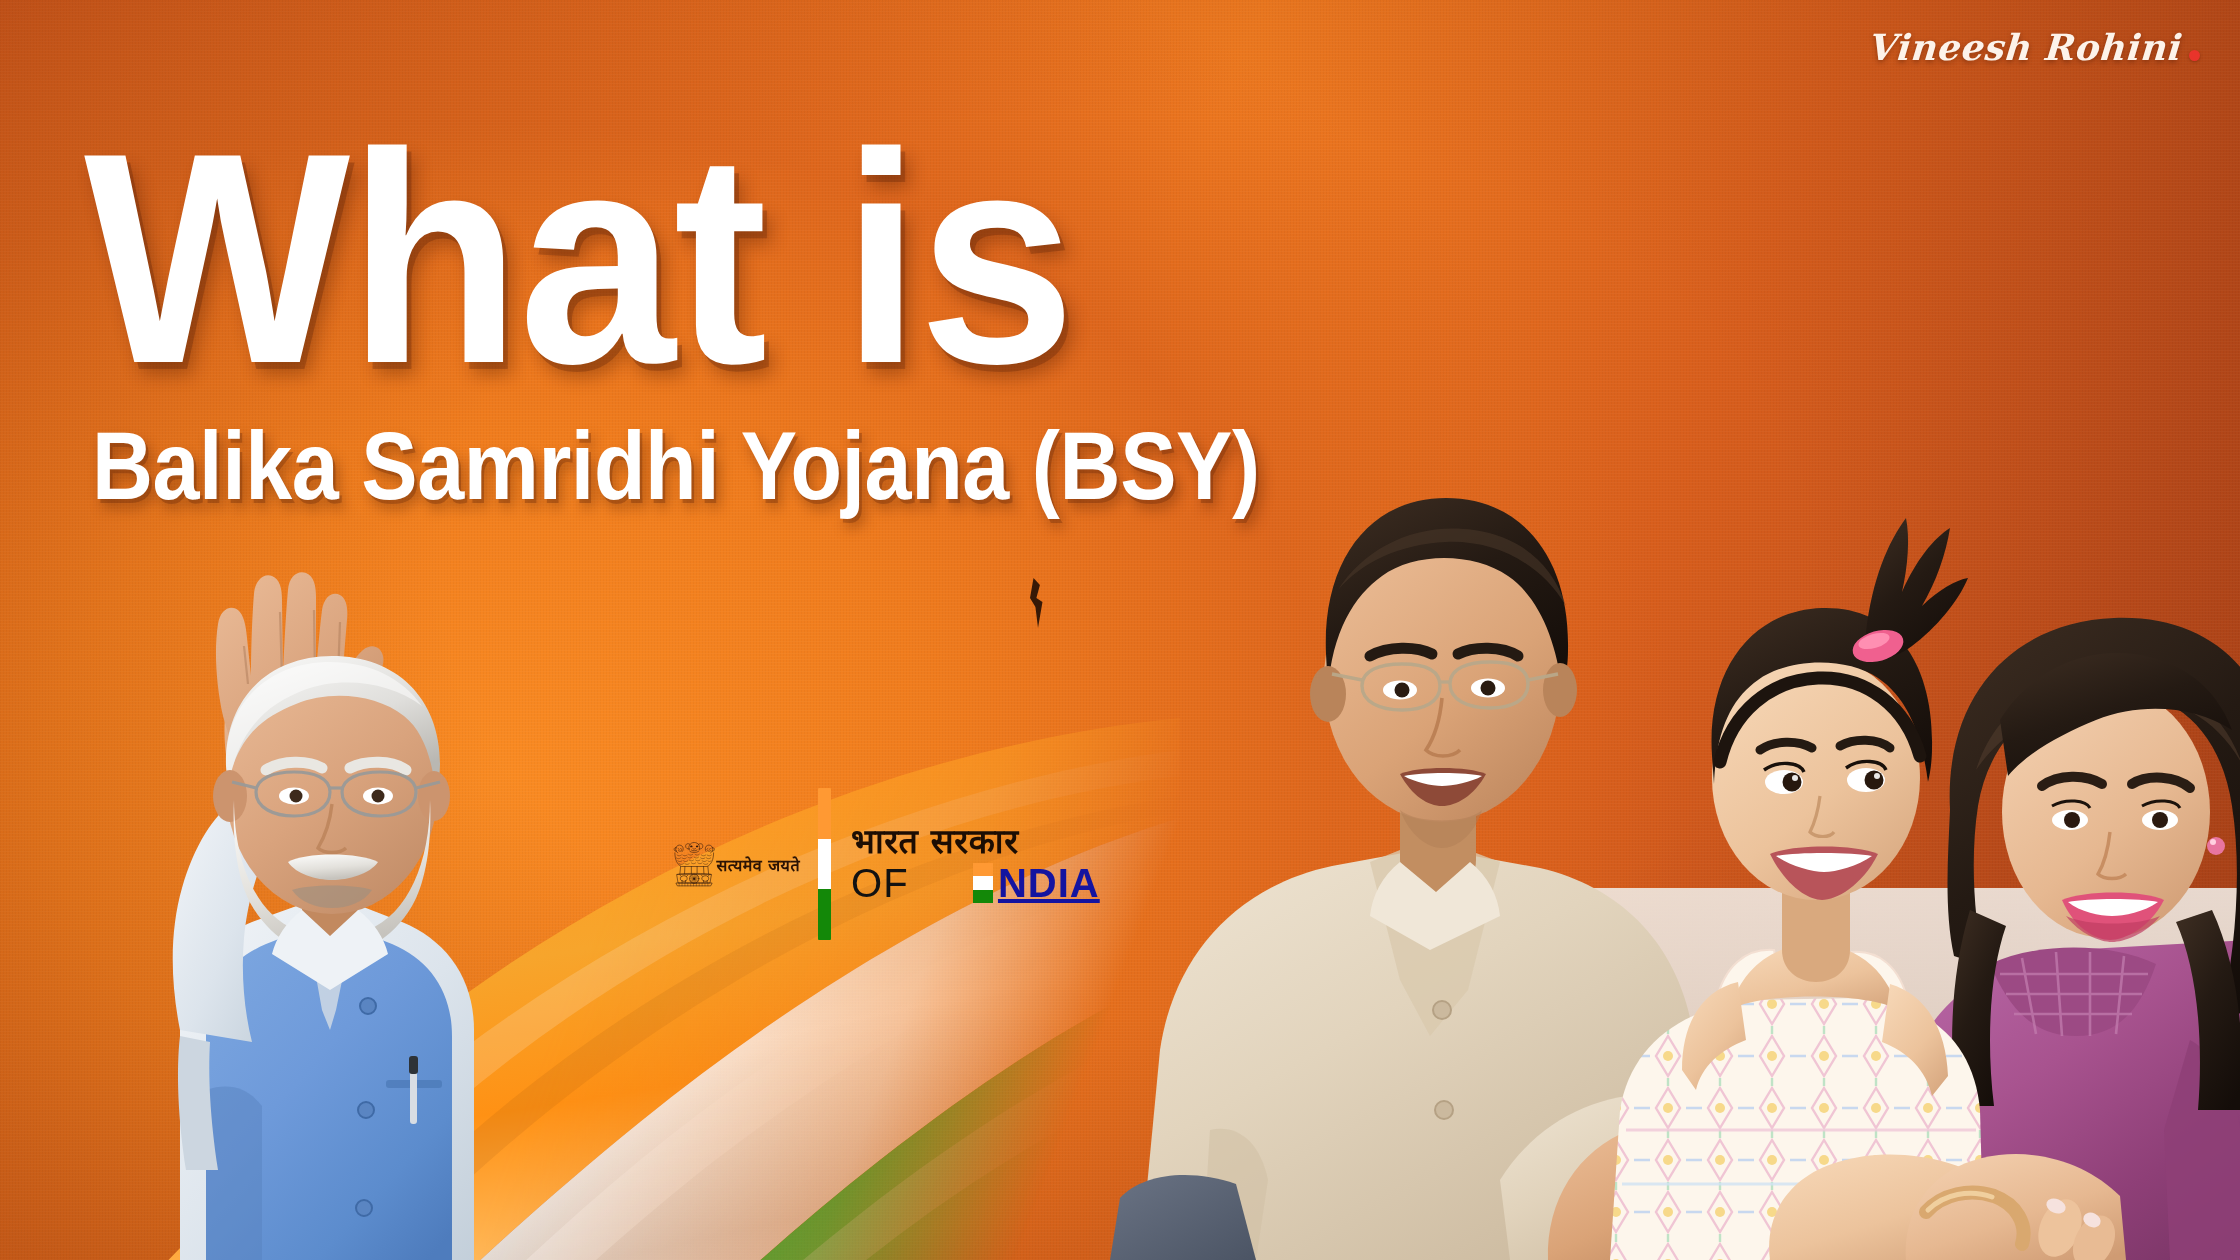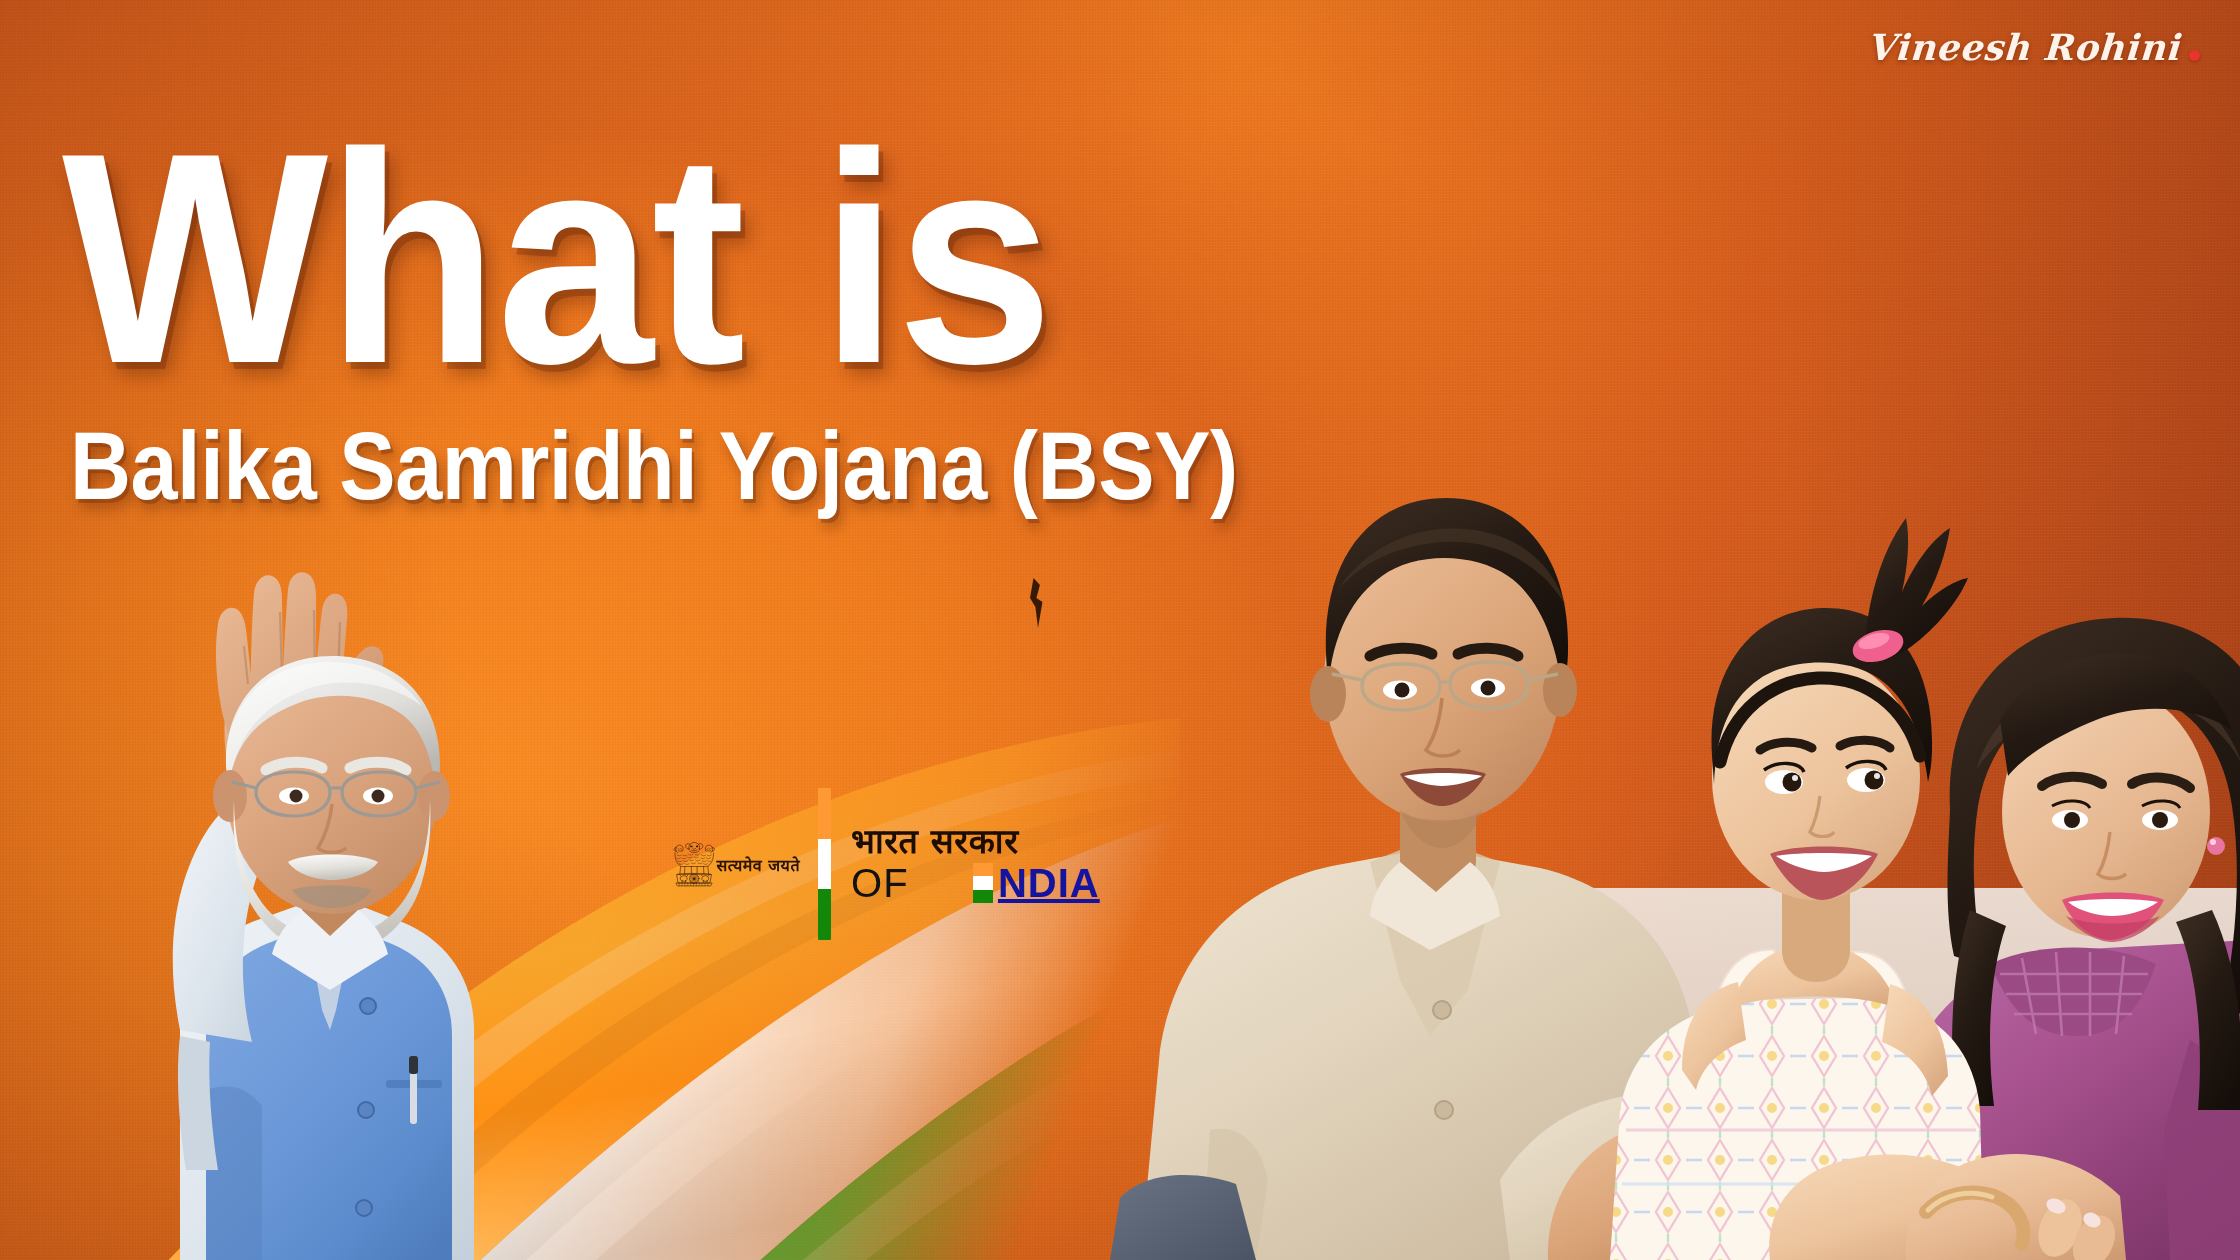--- a/index.html
+++ b/index.html
@@ -37,21 +37,21 @@
     font-size:36px;color:#fdf3ea;letter-spacing:.5px;
     text-shadow:0 2px 5px rgba(80,24,4,.45);
     transform:skewX(-6deg);
   }
   .watermark .wm-dot{
     width:11px;height:11px;border-radius:50%;background:#e8342b;margin-bottom:7px;
     box-shadow:0 1px 3px rgba(80,24,4,.4);
   }
 
   
-  .headline-block{position:absolute;left:62px;top:120px;z-index:30;}
+  .headline-block{position:absolute;left:84px;top:120px;z-index:30;}
   .headline{
     font-family:"Liberation Sans Narrow","Liberation Sans",sans-serif;
     font-weight:700;font-size:300px;line-height:.92;color:#ffffff;
     letter-spacing:-2px;margin:0;
     transform:scaleX(.94);transform-origin:left center;
     text-shadow:
        5px 7px 0 rgba(92,32,6,.30),
        9px 13px 18px rgba(70,22,4,.33);
     white-space:nowrap;
   }

